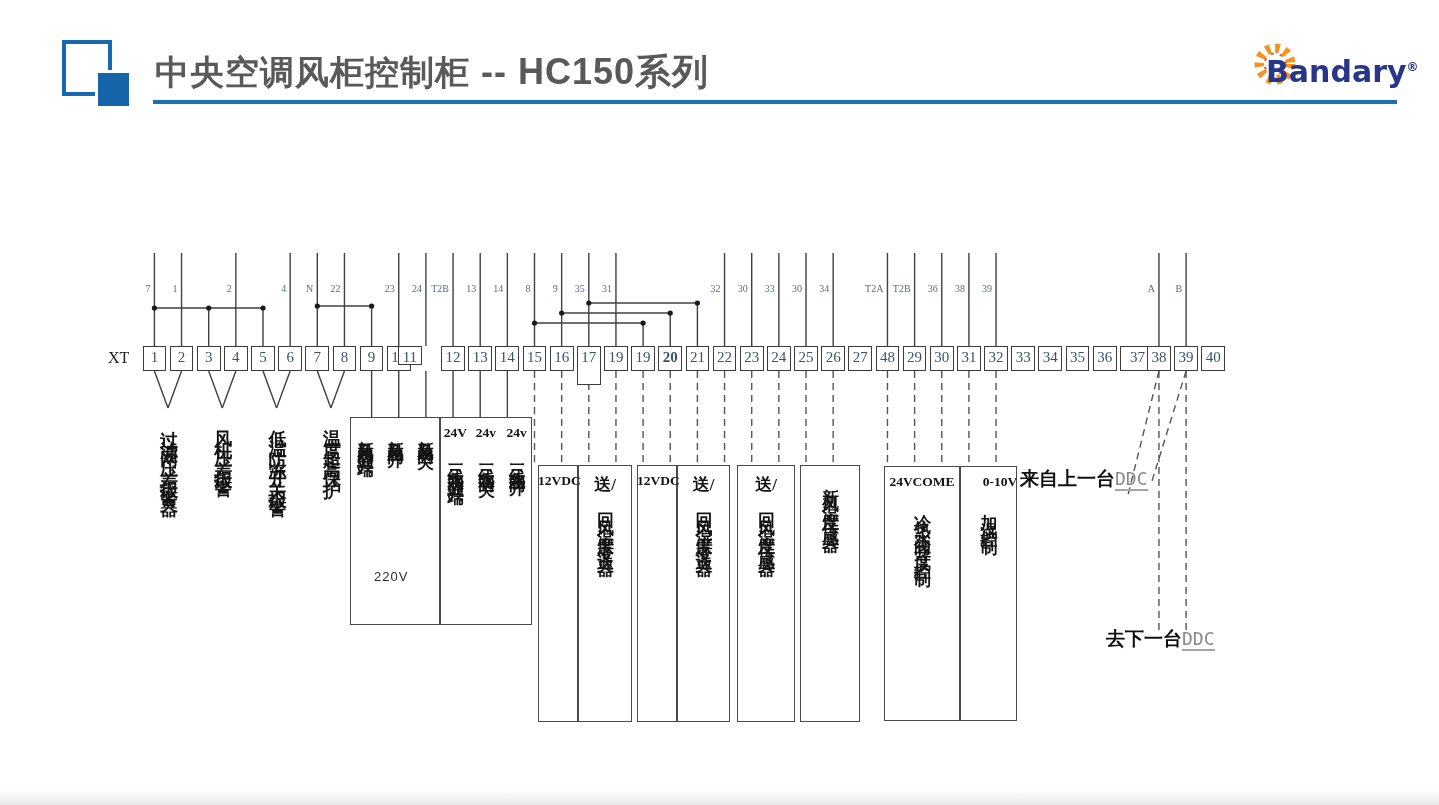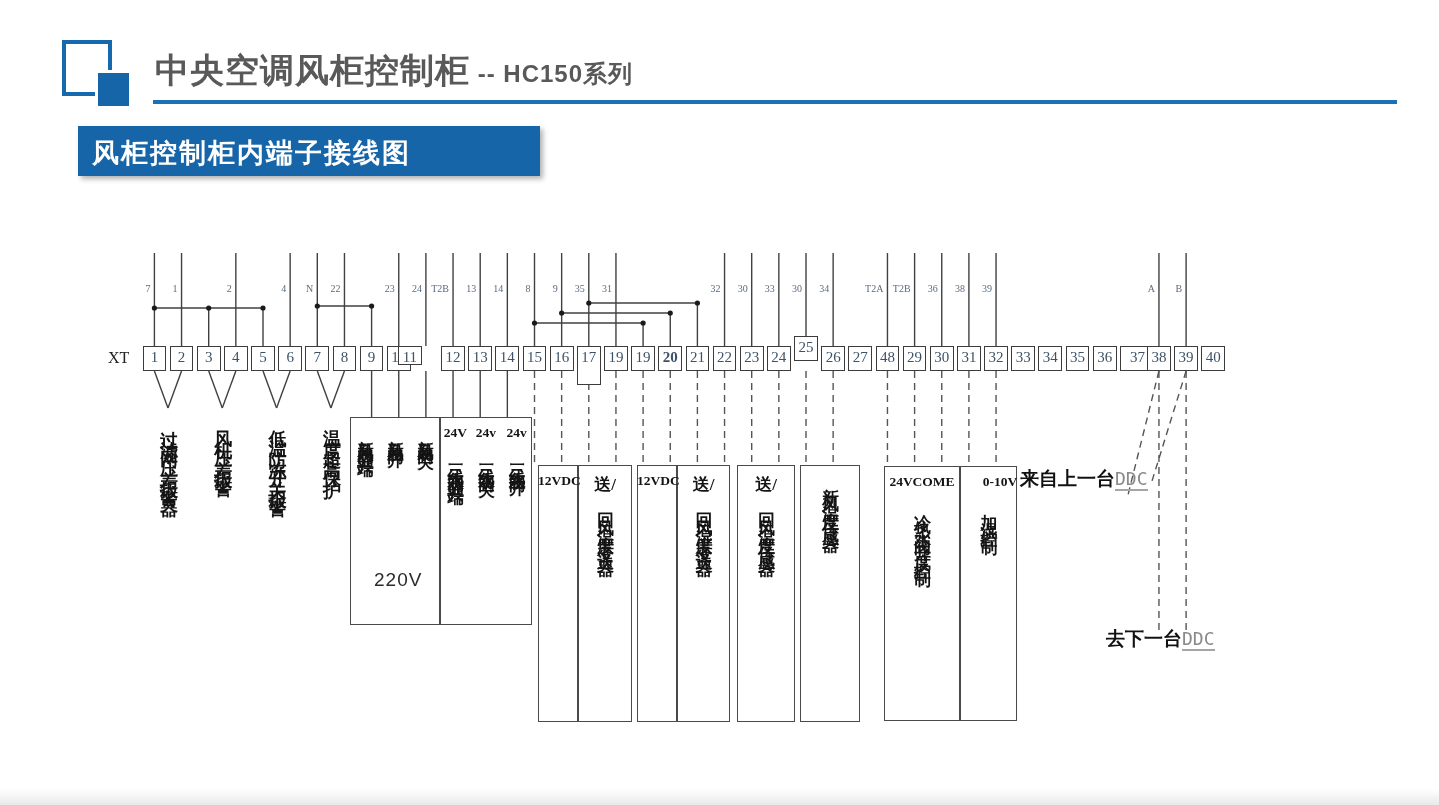--- a/index.html
+++ b/index.html
@@ -1,64 +1,69 @@
 <!DOCTYPE html>
 <html><head>
 <meta charset="utf-8">
 <style>
   html,body{margin:0;padding:0;background:#fff;width:1439px;height:805px;overflow:hidden;}
   #stage{position:relative;width:1439px;height:805px;background:#fff;font-family:"Liberation Sans",sans-serif;}
   
   .sq-outline{position:absolute;left:62px;top:40px;width:42px;height:48px;border:4px solid #1769ae;background:#fff;}
   .sq-fill{position:absolute;left:95px;top:70px;width:31px;height:33px;background:#1565a8;border:3px solid #fff;}
   .title{position:absolute;left:155px;top:48px;font-size:34px;font-weight:600;color:#595959;letter-spacing:1px;white-space:nowrap;}
-  .title .suffix{font-size:24px;font-weight:600;}
+  .title .suffix{font-size:36px;font-weight:600;}
   .underline{position:absolute;left:153px;top:100px;width:1244px;height:4px;background:#1b70b6;}
   .banner{position:absolute;left:78px;top:126px;width:462px;height:50px;background:#1565a8;box-shadow:3px 3px 5px rgba(0,0,0,.3);}
   .banner span{position:absolute;left:14px;top:9px;font-size:27px;font-weight:bold;color:#fff;letter-spacing:2px;}
   .logo{position:absolute;left:1250px;top:40px;width:160px;height:56px;}
   .logo-text{position:absolute;left:16px;top:14px;font-family:"DejaVu Sans",sans-serif;font-weight:bold;font-size:30px;color:#28368a;letter-spacing:0px;}
   .logo-text sup{font-size:12px;}
   .sun{position:absolute;left:0px;top:0px;}
   
   .xt{position:absolute;font-family:"Liberation Serif",serif;font-size:16px;color:#222;}
   .tcell{position:absolute;border:1.6px solid #3c3c3c;background:#fff;box-sizing:border-box;
          font-family:"Liberation Serif",serif;font-size:15px;color:#3e5266;text-align:center;line-height:21px;}
   .wlabel{position:absolute;width:26px;text-align:right;font-family:"Liberation Serif",serif;font-size:10px;color:#5a6b80;}
   .vtext{position:absolute;writing-mode:vertical-rl;text-orientation:upright;font-family:"Liberation Serif",serif;
          font-weight:bold;color:#141414;white-space:nowrap;}
   .vgt{font-size:18px;letter-spacing:10px;}
   .boxborder{position:absolute;border:1.6px solid #4a4a4a;box-sizing:border-box;background:transparent;}
   .bdiv{position:absolute;background:#4a4a4a;}
   .bheader{position:absolute;text-align:center;font-family:"Liberation Serif",serif;font-weight:bold;color:#141414;white-space:nowrap;}
-  .bfooter{position:absolute;font-family:"Liberation Sans",sans-serif;font-size:19px;color:#2b2b2b;letter-spacing:1px;}
+  .bfooter{position:absolute;font-family:"Liberation Sans",sans-serif;font-size:13px;color:#2b2b2b;letter-spacing:1px;}
   .ddc{position:absolute;white-space:nowrap;font-size:19px;}
   .ddc .cn{font-weight:bold;color:#111;font-family:"Liberation Sans",sans-serif;}
   .ddc .code{font-family:"DejaVu Sans Mono",monospace;color:#8a8a8a;border-bottom:2px solid #a5a5a5;font-size:18px;}
   .fade{position:absolute;left:0;bottom:0;width:1439px;height:16px;background:linear-gradient(#ffffff,#e9e9e9);}
   svg line.w{stroke:#404040;stroke-width:1.4;}
   svg line.d{stroke:#555;stroke-width:1.4;stroke-dasharray:7 5;}
   svg circle.j{fill:#1a1a1a;}
 </style>
 </head>
 <body>
 
 <div id="stage">
 
   <div class="sq-outline"></div>
   <div class="sq-fill"></div>
   <div class="title">
     <span>中央空调风柜控制柜</span><span class="suffix"> -- HC150系列</span>
   </div>
   <div class="underline"></div>
 
-
-  <div class="banner">
-    <span>风柜控制柜内端子接线图</span>
+  <div class="logo">
+    <svg class="sun" width="52" height="50" viewBox="0 0 52 50">
+      <circle cx="25" cy="24" r="15" fill="none" stroke="#f6921e" stroke-width="11" stroke-dasharray="4.2 4.6"></circle>
+      <circle cx="25" cy="24" r="11" fill="#fff"></circle>
+      <circle cx="25" cy="24" r="10.5" fill="none" stroke="#e8641f" stroke-width="2" stroke-dasharray="3 6"></circle>
+    </svg>
+    <div class="logo-text"><span>Bandary</span><sup>®</sup></div>
   </div>
+
 
   <div id="diagram">
     <svg id="wire-svg" width="1439" height="805" style="position:absolute;left:0;top:0;pointer-events:none;">
         <line x1="154.4" y1="253" x2="154.4" y2="346" class="w"></line>
         <line x1="181.55" y1="253" x2="181.55" y2="346" class="w"></line>
         <line x1="235.85" y1="253" x2="235.85" y2="346" class="w"></line>
         <line x1="290.15" y1="253" x2="290.15" y2="346" class="w"></line>
         <line x1="317.29999999999995" y1="253" x2="317.29999999999995" y2="346" class="w"></line>
         <line x1="344.44999999999993" y1="253" x2="344.44999999999993" y2="346" class="w"></line>
         <line x1="398.75" y1="253" x2="398.75" y2="346" class="w"></line>
@@ -158,21 +163,21 @@
       <div class="tcell" style="position:absolute;left:522.5999999999999px;top:346px;width:23.8px;height:25px;">15</div>
       <div class="tcell" style="position:absolute;left:549.75px;top:346px;width:23.8px;height:25px;">16</div>
       <div class="tcell" style="position:absolute;left:576.9px;top:346px;width:23.8px;height:39px;">17</div>
       <div class="tcell" style="position:absolute;left:604.05px;top:346px;width:23.8px;height:25px;">19</div>
       <div class="tcell" style="position:absolute;left:631.2px;top:346px;width:23.8px;height:25px;">19</div>
       <div class="tcell" style="position:absolute;left:658.35px;top:346px;width:23.8px;height:25px;font-weight:bold;">20</div>
       <div class="tcell" style="position:absolute;left:685.5px;top:346px;width:23.8px;height:25px;">21</div>
       <div class="tcell" style="position:absolute;left:712.65px;top:346px;width:23.8px;height:25px;">22</div>
       <div class="tcell" style="position:absolute;left:739.8px;top:346px;width:23.8px;height:25px;">23</div>
       <div class="tcell" style="position:absolute;left:766.9499999999999px;top:346px;width:23.8px;height:25px;">24</div>
-      <div class="tcell" style="position:absolute;left:794.0999999999999px;top:336px;width:23.8px;height:25px;">25</div>
+      <div class="tcell" style="position:absolute;left:794.0999999999999px;top:346px;width:23.8px;height:25px;">25</div>
       <div class="tcell" style="position:absolute;left:821.25px;top:346px;width:23.8px;height:25px;">26</div>
       <div class="tcell" style="position:absolute;left:848.4px;top:346px;width:23.8px;height:25px;">27</div>
       <div class="tcell" style="position:absolute;left:875.55px;top:346px;width:23.8px;height:25px;">48</div>
       <div class="tcell" style="position:absolute;left:902.6999999999999px;top:346px;width:23.8px;height:25px;">29</div>
       <div class="tcell" style="position:absolute;left:929.8499999999999px;top:346px;width:23.8px;height:25px;">30</div>
       <div class="tcell" style="position:absolute;left:957px;top:346px;width:23.8px;height:25px;">31</div>
       <div class="tcell" style="position:absolute;left:984.15px;top:346px;width:23.8px;height:25px;">32</div>
       <div class="tcell" style="position:absolute;left:1011.3px;top:346px;width:23.8px;height:25px;">33</div>
       <div class="tcell" style="position:absolute;left:1038.4499999999998px;top:346px;width:23.8px;height:25px;">34</div>
       <div class="tcell" style="position:absolute;left:1065.6px;top:346px;width:23.8px;height:25px;">35</div>

